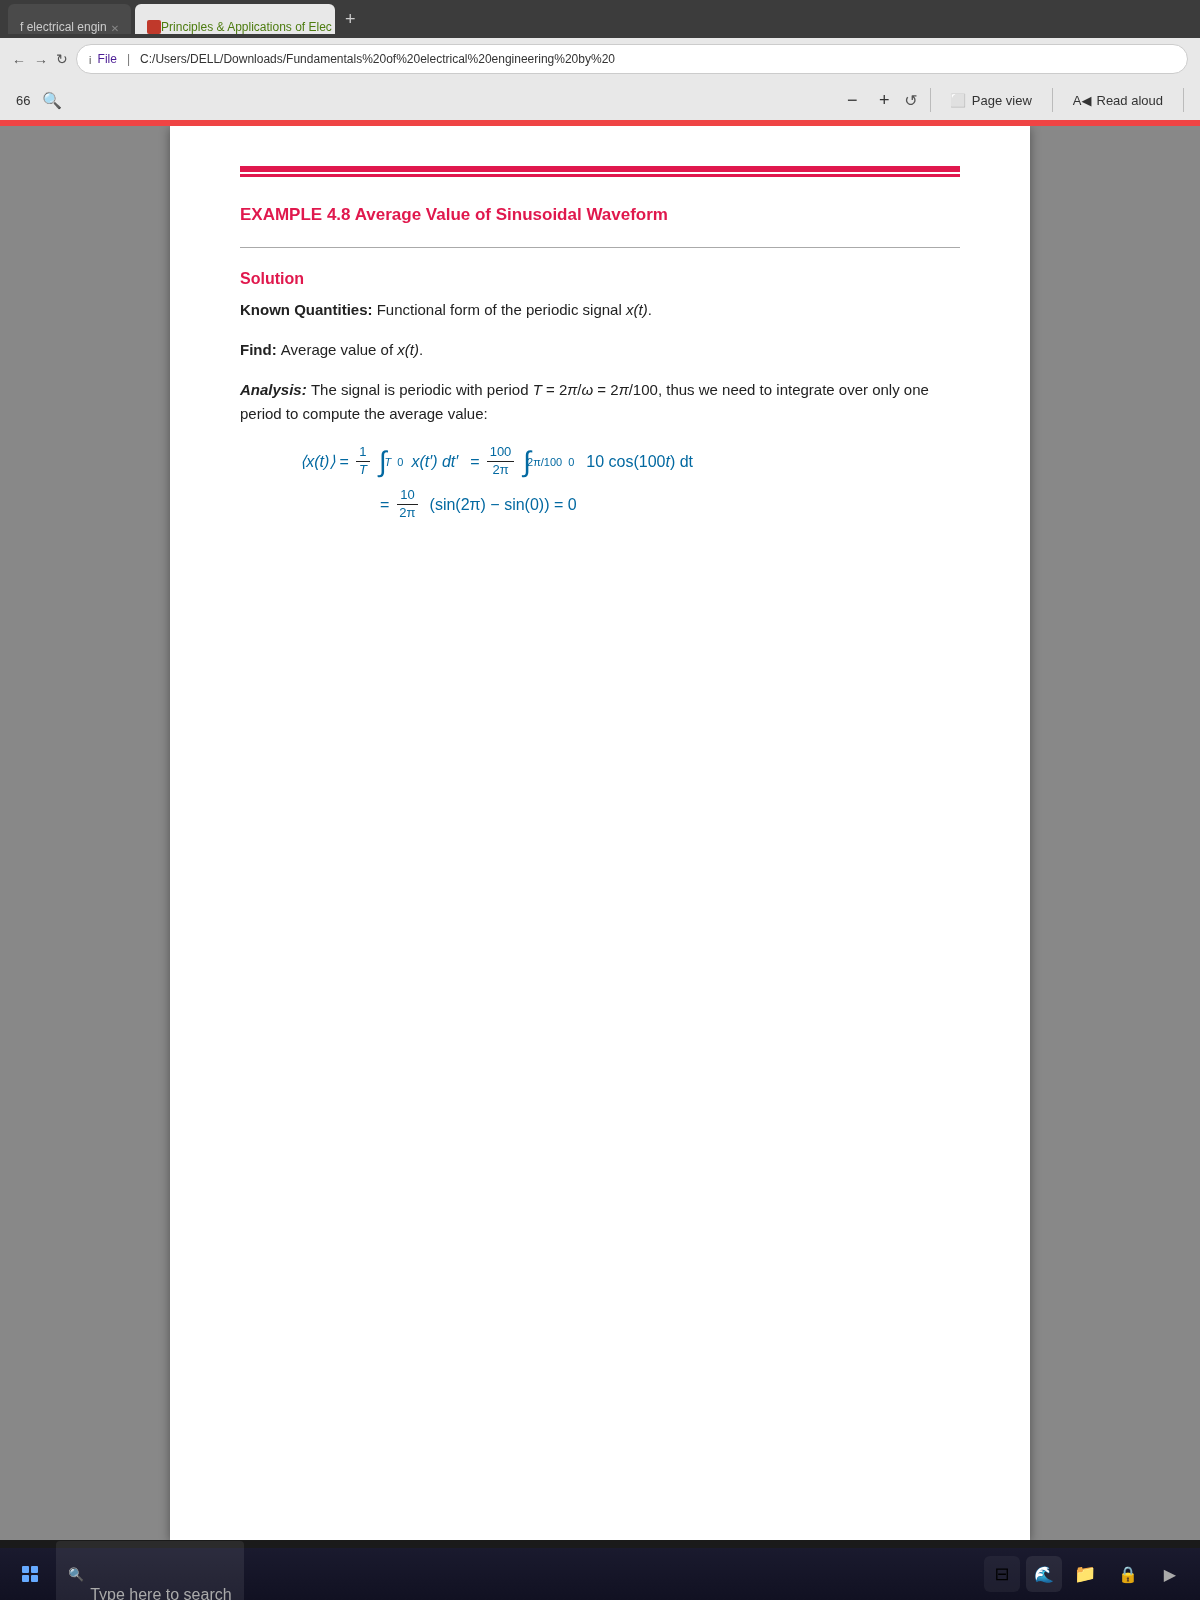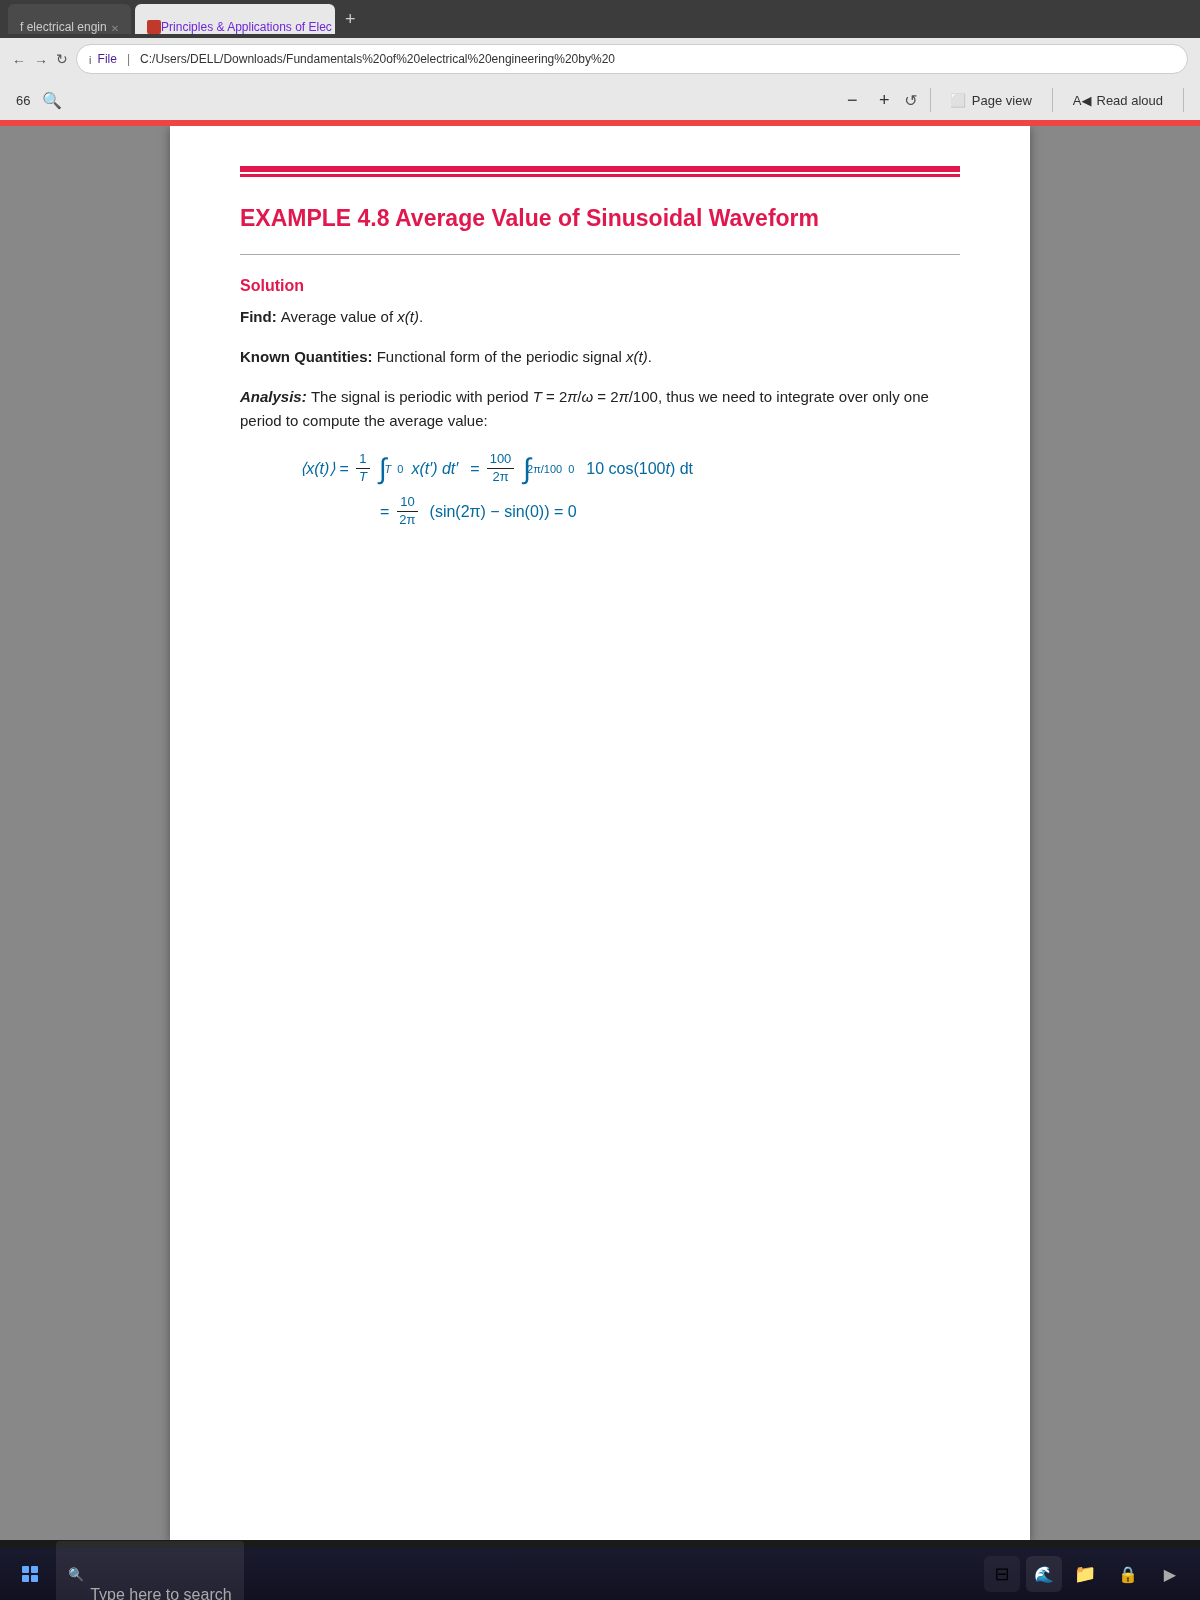--- a/index.html
+++ b/index.html
@@ -39,21 +39,21 @@
       background: #4a4a4a;
       gap: 0;
       max-width: 200px;
       white-space: nowrap;
       overflow: hidden;
       text-overflow: ellipsis;
     }
 
     .tab.active {
       background: #e8e8e8;
-      color: #6d28d9;
+      color: #4d7c0f;
     }
 
     .tab-close {
       font-size: 10px;
       cursor: pointer;
       color: #888;
       margin-left: 4px;
     }
 
     .tab-icon {
@@ -196,21 +196,21 @@
       background: #e0184d;
       margin-bottom: 2px;
     }
     .red-bar-thin {
       height: 3px;
       background: #e0184d;
       margin-bottom: 28px;
     }
 
     .example-title {
-      font-size: 23px;
+      font-size: 17px;
       font-weight: bold;
       color: #e0184d;
     }
 
     .section-label {
       font-size: 16px;
       font-weight: bold;
       color: #e0184d;
       margin-bottom: 10px;
     }
@@ -389,27 +389,27 @@
     <div class="red-bar-thin"></div>
 
     <div class="example-title">EXAMPLE  4.8  Average Value of Sinusoidal Waveform</div>
 
 
     <hr class="divider-line">
 
     <div class="section-label">Solution</div>
 
     <div class="body-text">
+      <span class="bold-label">Known Quantities: </span>
+      Functional form of the periodic signal <span class="math-inline">x(t)</span>.
+    </div>
+
+    <div class="body-text">
       <span class="bold-label">Find: </span>
       Average value of <span class="math-inline">x(t)</span>.
-    </div>
-
-    <div class="body-text">
-      <span class="bold-label">Known Quantities: </span>
-      Functional form of the periodic signal <span class="math-inline">x(t)</span>.
     </div>
 
     <div class="body-text">
       <span class="bold-label italic-label">Analysis: </span>
       The signal is periodic with period <span class="math-inline">T</span> = 2<span class="math-inline">π</span>/<span class="math-inline">ω</span> = 2<span class="math-inline">π</span>/100, thus we need to integrate over only one period to compute the average value:
     </div>
 
     <div class="math-block">
 
       <div class="math-row">

